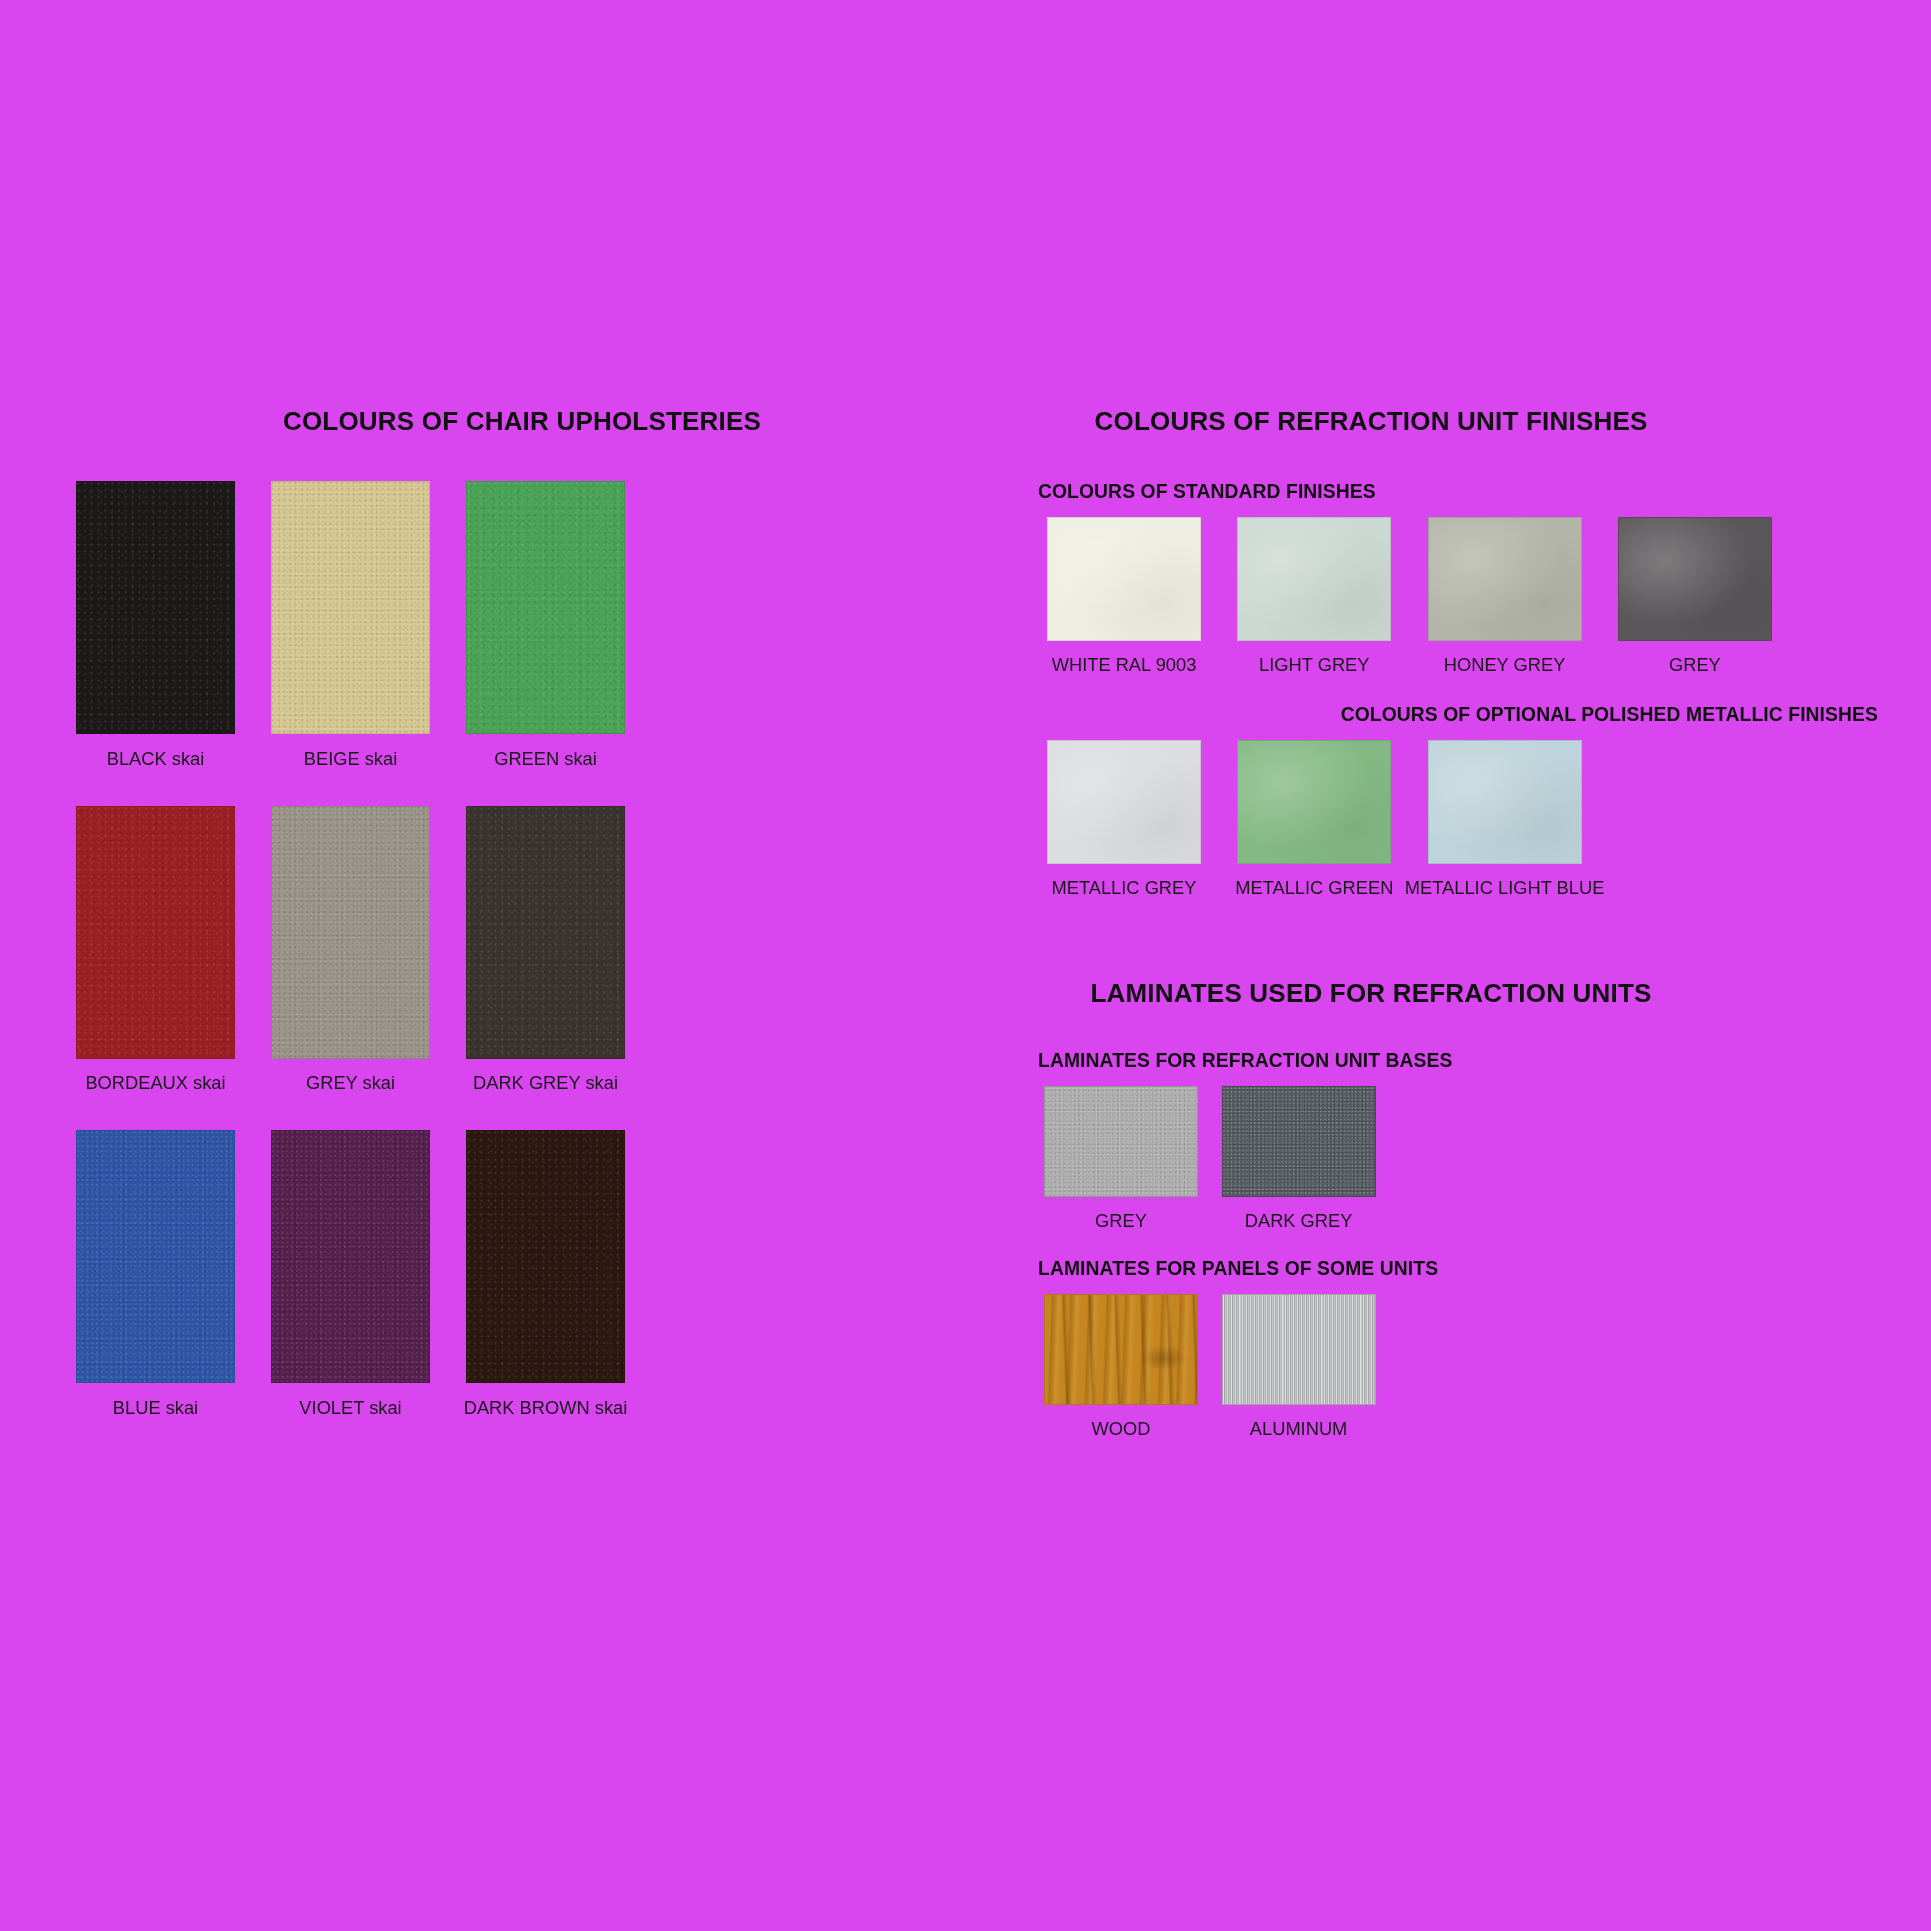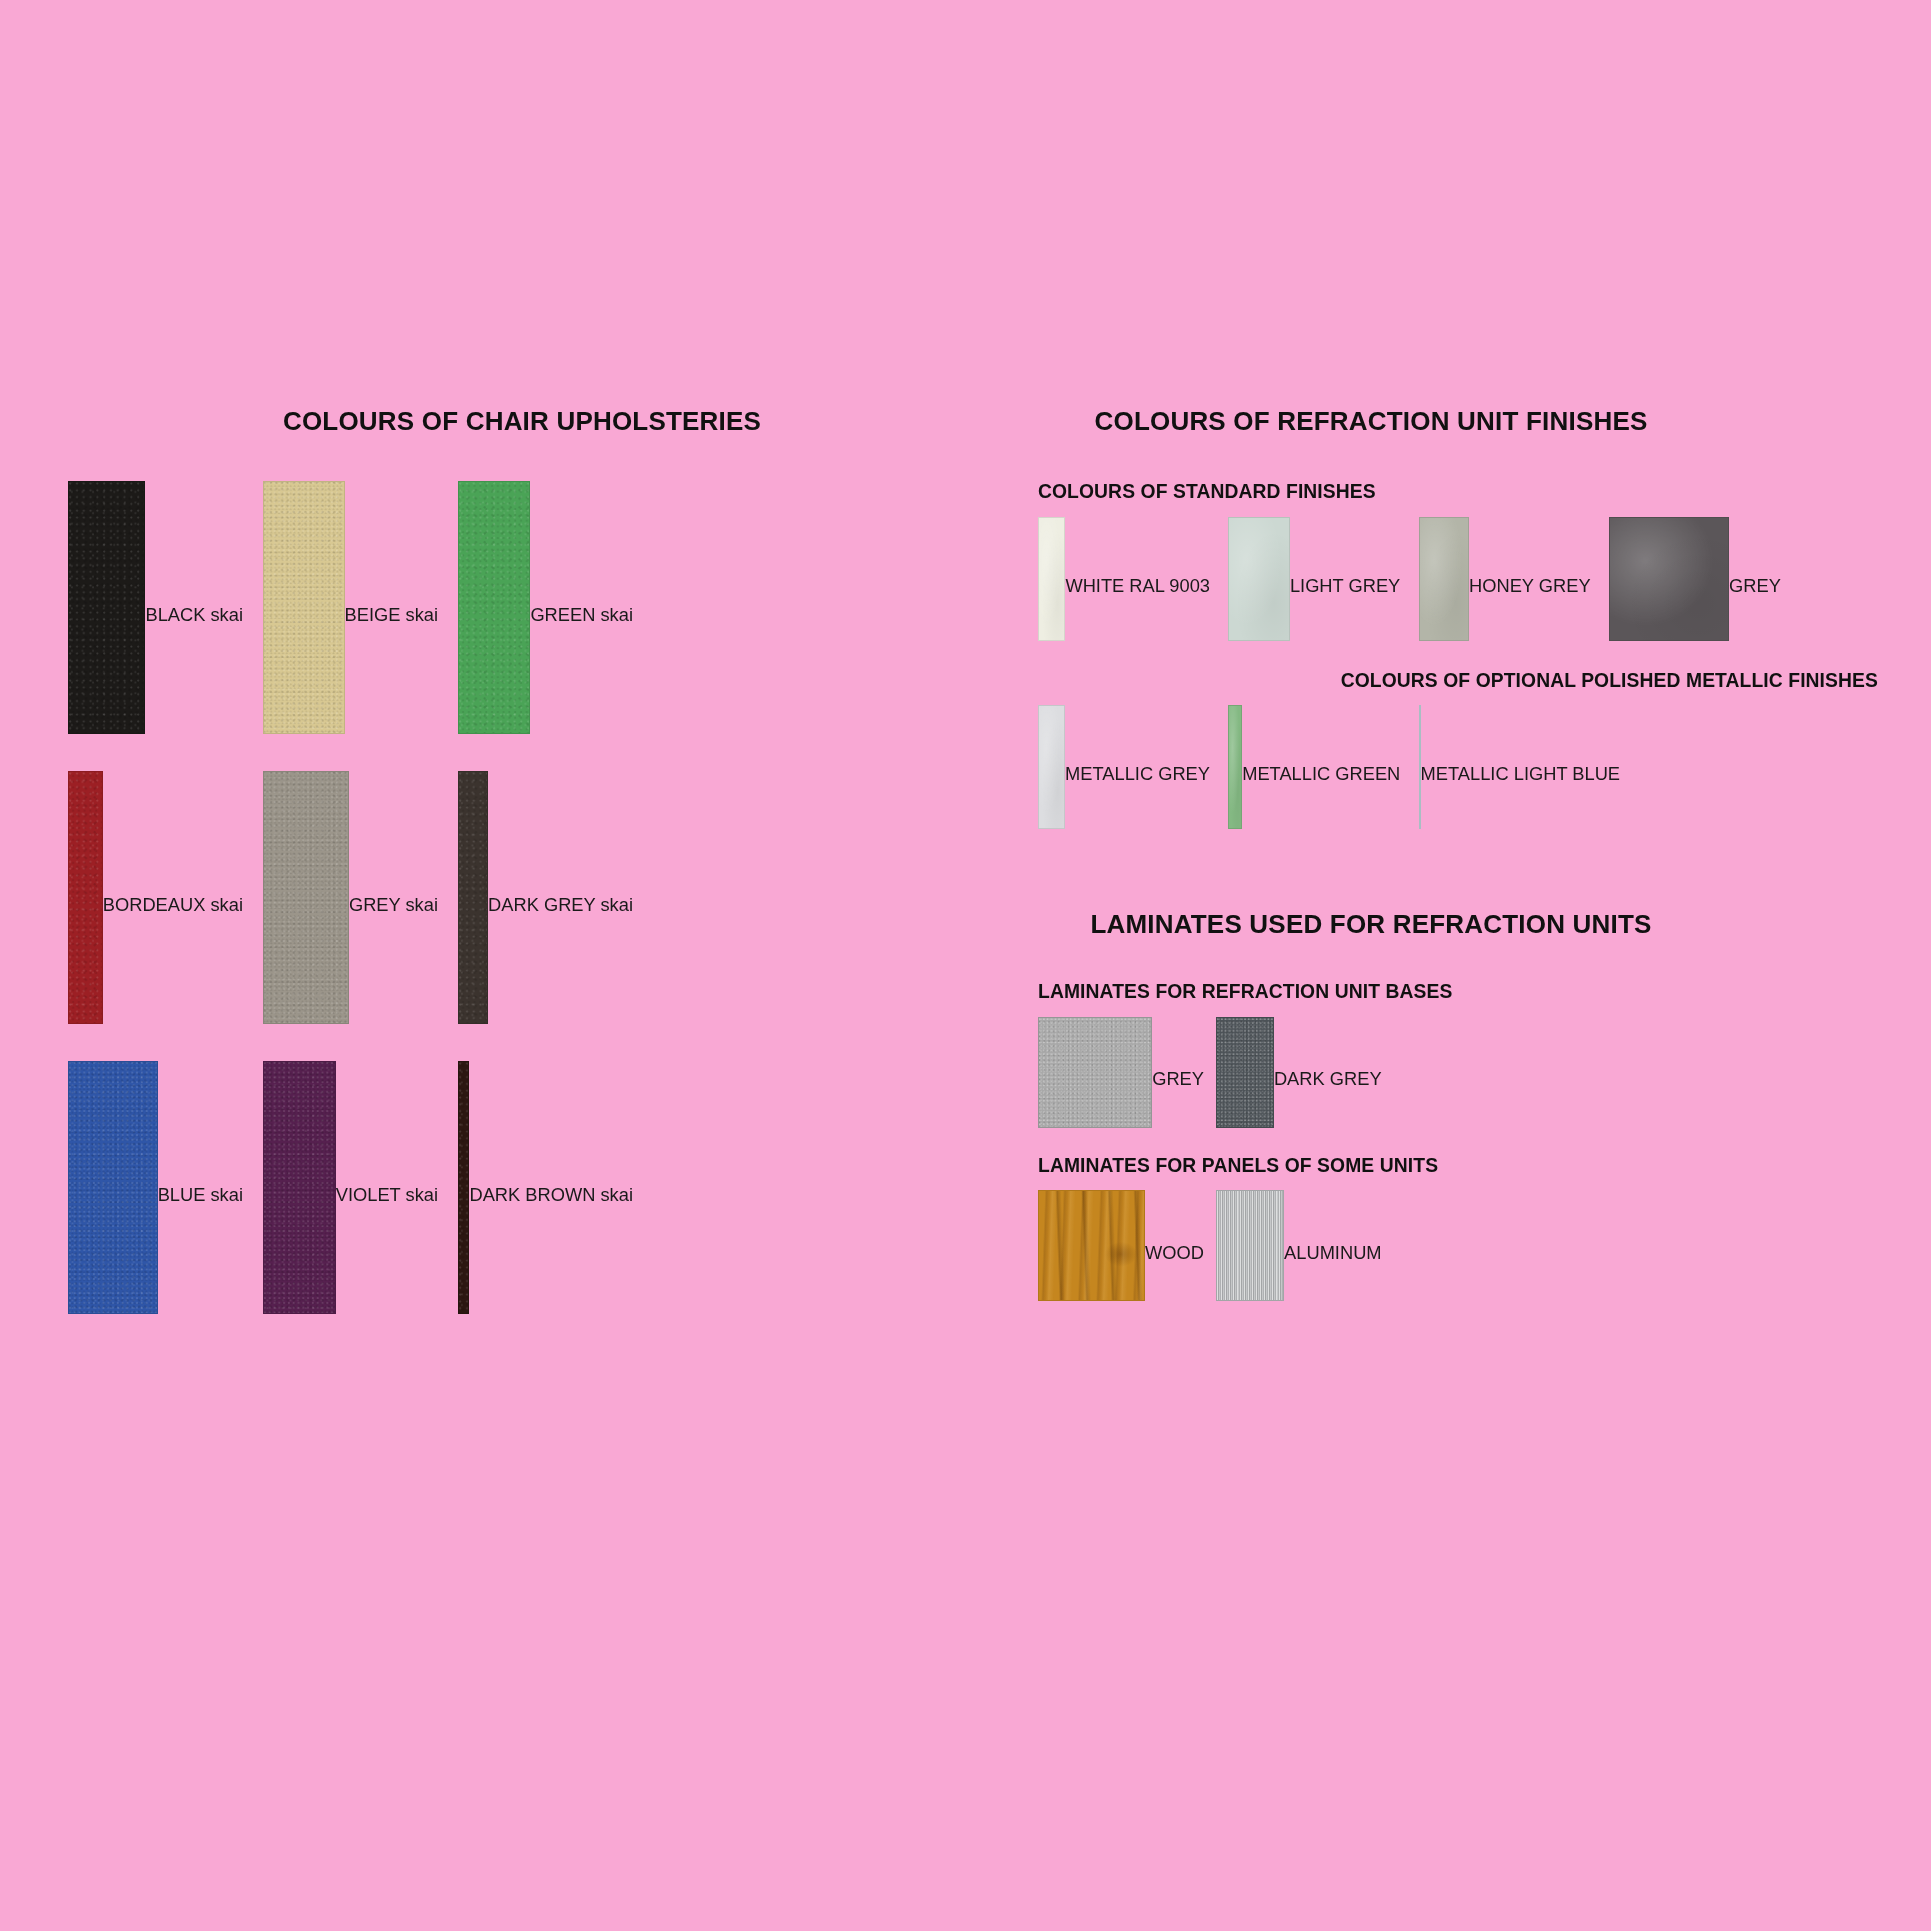--- a/index.html
+++ b/index.html
@@ -13,21 +13,21 @@
     font-family: "Liberation Sans", sans-serif;
     color: #1a1a1a;
     overflow: hidden;
     position: relative;
   }
 
   
   #page {
     position: absolute;
     inset: 0;
-    background: #f9a8d4;
+    background: #d946ef;
   }
 
   
   .col-left {
     position: absolute;
     left: 68px;
     top: 406px;
     width: 908px;
   }
   .col-right {
@@ -62,21 +62,21 @@
   }
 
   
   .swatch-row {
     display: flex;
     gap: 20px;
     margin-bottom: 33px;
   }
   .swatch-cell {
     display: flex;
-    flex-direction: row;
+    flex-direction: column;
     align-items: center;
   }
   .swatch {
     border: 1px solid rgba(0,0,0,0.10);
     box-sizing: border-box;
     position: relative;
     overflow: hidden;
   }
   .swatch-label {
     font-size: 18.3px;

